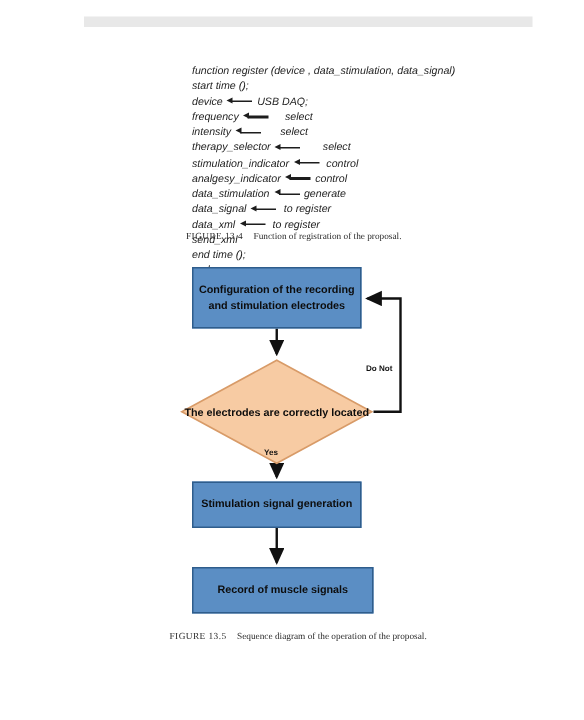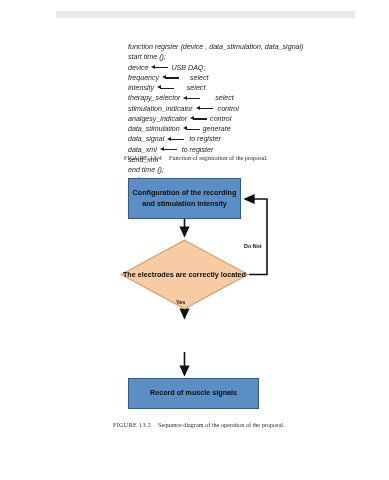--- a/index.html
+++ b/index.html
@@ -139,21 +139,21 @@
     color: #0d0d0d;
   }
   .proc {
     background: #5b8ec4;
     border: 1.1px solid #2f5d8c;
     font-size: 7.2px;
     line-height: 10.5px;
   }
   #node-config  { left: 128px; top: 8px;   width: 113px; height: 41px; }
   #node-stim    { left: 128px; top: 151px; width: 113px; height: 31px; }
-  #node-record  { left: 128px; top: 208px; width: 131px; height: 31px; }
+  #node-record  { left: 128px; top: 208px; width: 121px; height: 31px; }
 
   .decision-wrap {
     position: absolute;
     left: 120px;
     top: 69px;
     width: 129px;
     height: 71px;
   }
   .decision-wrap svg {
     position: absolute;
@@ -223,33 +223,36 @@
       <path d="M184.5,49 L184.5,66" stroke="#111111" stroke-width="1.6" fill="none" marker-end="url(#ah)"></path>
 
       <path d="M184.5,140 L184.5,148" stroke="#111111" stroke-width="1.6" fill="none" marker-end="url(#ah)"></path>
 
       <path d="M184.5,182 L184.5,205" stroke="#111111" stroke-width="1.6" fill="none" marker-end="url(#ah)"></path>
 
       <path d="M249,104.5 L267,104.5 L267,29 L245,29" stroke="#111111" stroke-width="1.6" fill="none" marker-end="url(#ah)"></path>
     </svg>
 
     <div class="node proc" id="node-config">
-      <span>Configuration of the recording and stimulation intensity</span>
+      <span>Configuration of the recording and stimulation electrodes</span>
     </div>
 
     <div class="decision-wrap">
       <svg width="129" height="71" viewBox="0 0 129 71">
         <polygon points="64.5,1.2 127.8,35.5 64.5,69.8 1.2,35.5" fill="#f7cba3" stroke="#d89b68" stroke-width="1.1"></polygon>
       </svg>
       <div class="decision-label">The electrodes are correctly located</div>
     </div>
 
     <div class="edge-label" id="label-donot">Do Not</div>
     <div class="edge-label" id="label-yes">Yes</div>
 
+    <div class="node proc" id="node-stim">
+      <span>Stimulation signal generation</span>
+    </div>
 
     <div class="node proc" id="node-record">
       <span>Record of muscle signals</span>
     </div>
 
   </div>
 
   <div class="caption" id="caption-135">
     <span class="cap-label">FIGURE 13.5</span><span class="cap-text">Sequence diagram of the operation of the proposal.</span>
   </div>

